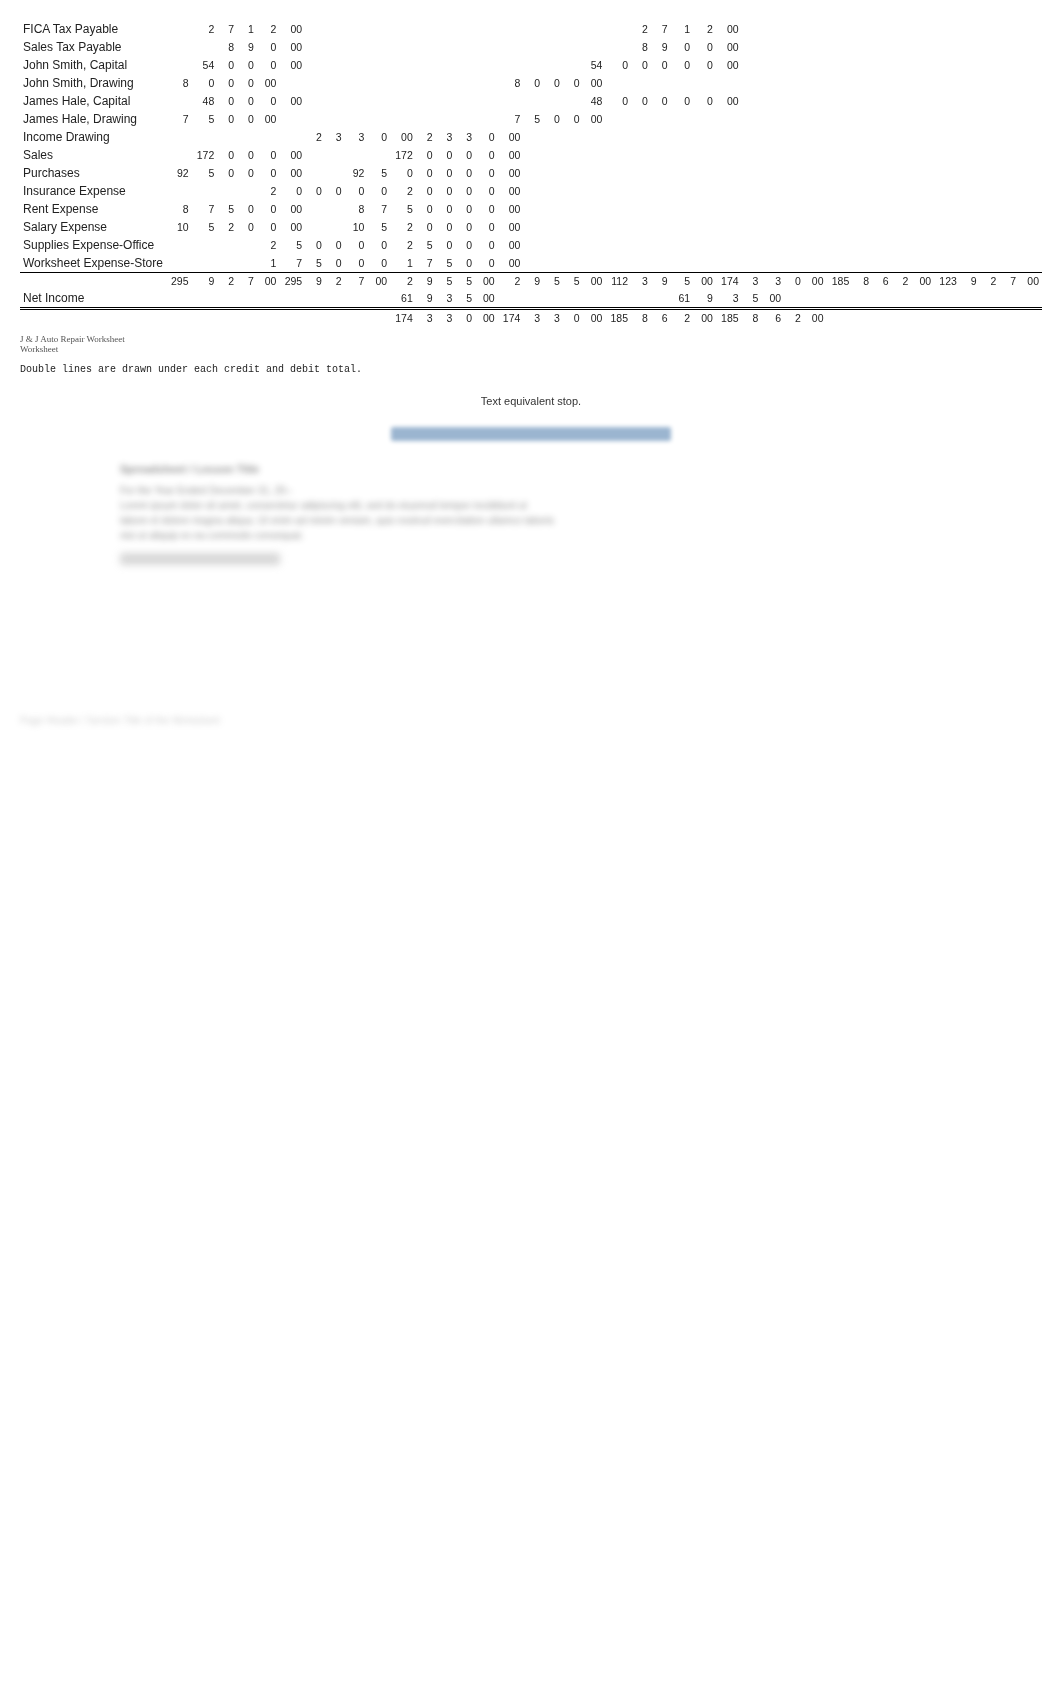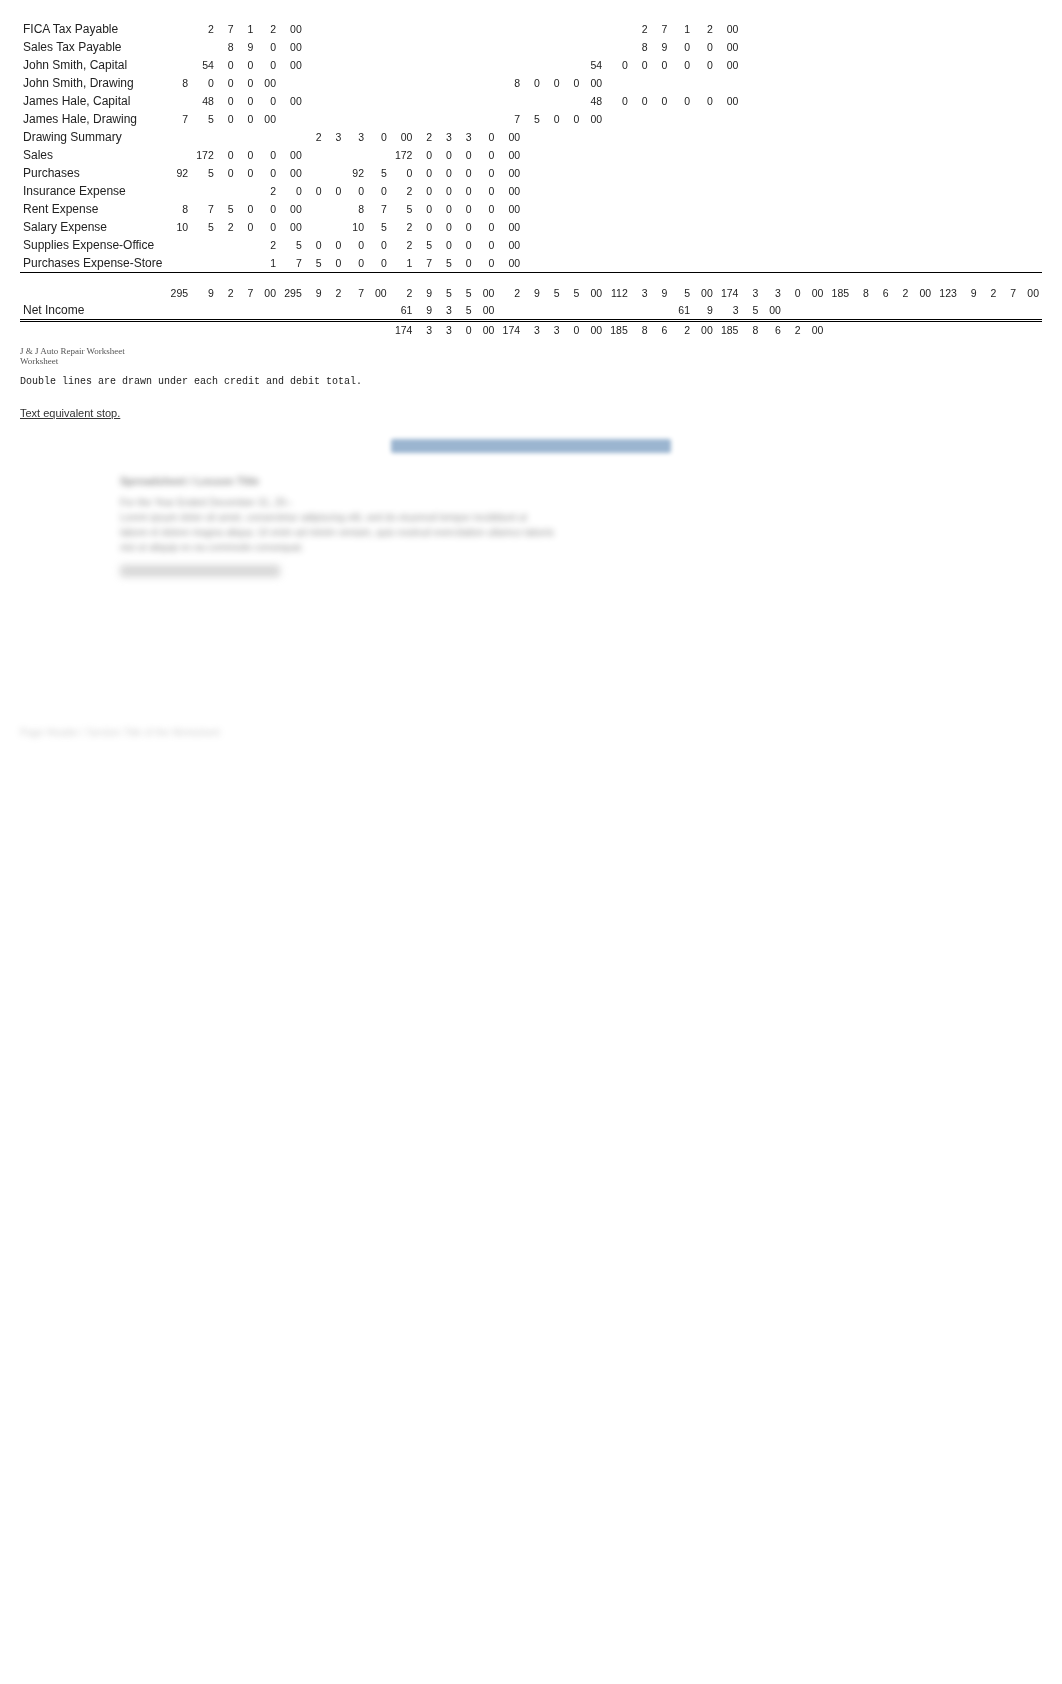--- a/index.html
+++ b/index.html
@@ -33,21 +33,21 @@
     }
 
     .num-cell {
       text-align: right;
       width: 28px;
       font-size: 10.5px;
     }
 
     .totals-row td {
       border-top: 1px solid #000;
-      padding-top: 14px;
+      padding-top: 2px;
     }
 
     .double-line-row td {
       border-top: 3px double #000;
     }
 
     .net-income-row td {
       font-weight: normal;
     }
 
@@ -78,25 +78,24 @@
     }
 
     .footer-text {
       font-size: 9px;
       color: #555;
       margin-top: 8px;
       font-family: Liberation Serif, serif;
     }
 
     .text-equiv {
-      text-align: left;
+      text-align: center;
       font-size: 11px;
       margin: 20px 0;
       color: #333;
-      text-decoration: underline;
     }
 
     .note-text {
       font-size: 10px;
       color: #222;
       margin: 10px 0;
       font-family: Liberation Mono, monospace;
     }
 
     .blurred-footer {
@@ -288,21 +287,21 @@
       <td class="num-cell">00</td>
       <td class="num-cell"></td>
       <td class="num-cell"></td>
       <td class="num-cell"></td>
       <td class="num-cell"></td>
       <td class="num-cell"></td>
       <td class="num-cell"></td>
     </tr>
 
     <tr>
-      <td class="row-label">Drawing Summary</td>
+      <td class="row-label">Income Drawing</td>
       <td class="num-cell"></td>
       <td class="num-cell"></td>
       <td class="num-cell"></td>
       <td class="num-cell"></td>
       <td class="num-cell"></td>
       <td class="num-cell"></td>
       <td class="num-cell">2</td>
       <td class="num-cell">3</td>
       <td class="num-cell">3</td>
       <td class="num-cell">0</td>
@@ -498,21 +497,21 @@
       <td class="num-cell"></td>
       <td class="num-cell"></td>
       <td class="num-cell"></td>
       <td class="num-cell"></td>
       <td class="num-cell"></td>
       <td class="num-cell"></td>
       <td class="num-cell"></td>
     </tr>
 
     <tr>
-      <td class="row-label">Purchases Expense-Store</td>
+      <td class="row-label">Worksheet Expense-Store</td>
       <td class="num-cell"></td>
       <td class="num-cell"></td>
       <td class="num-cell"></td>
       <td class="num-cell"></td>
       <td class="num-cell">1</td>
       <td class="num-cell">7</td>
       <td class="num-cell">5</td>
       <td class="num-cell">0</td>
       <td class="num-cell">0</td>
       <td class="num-cell">0</td>

